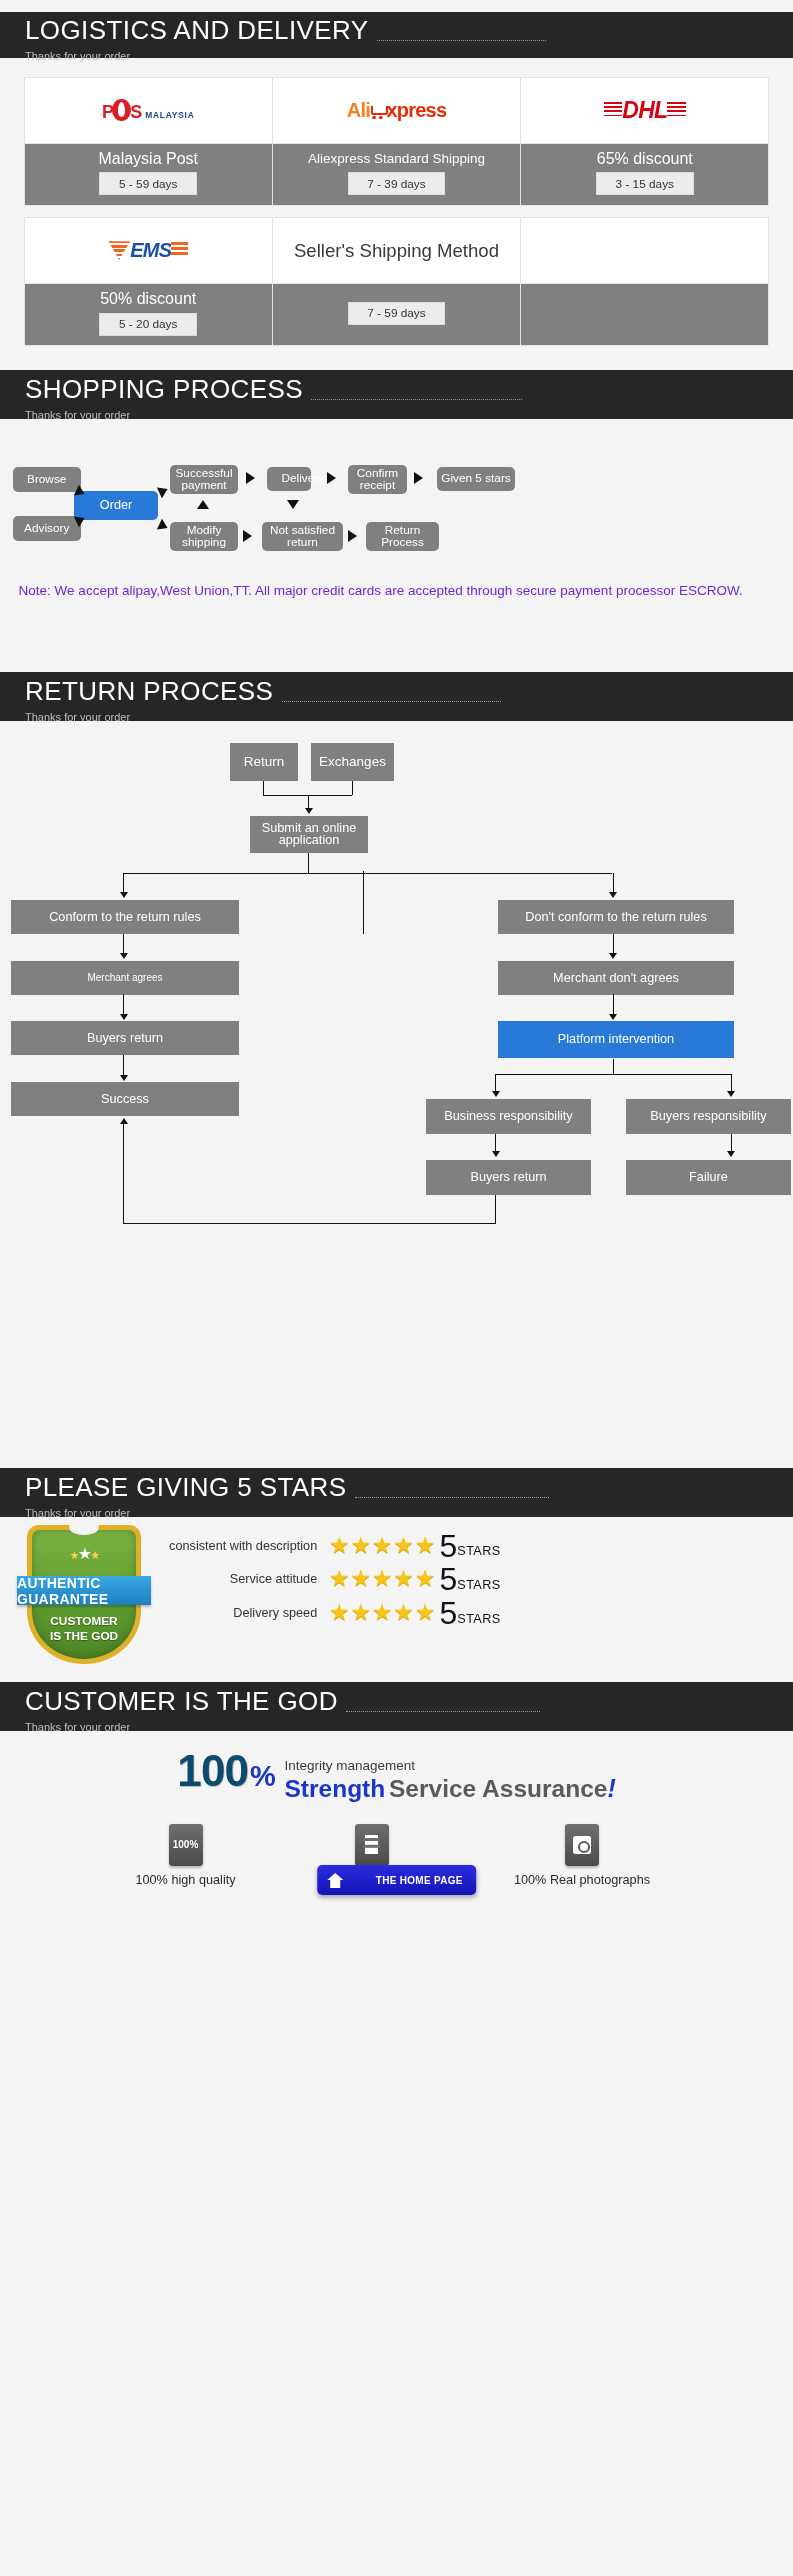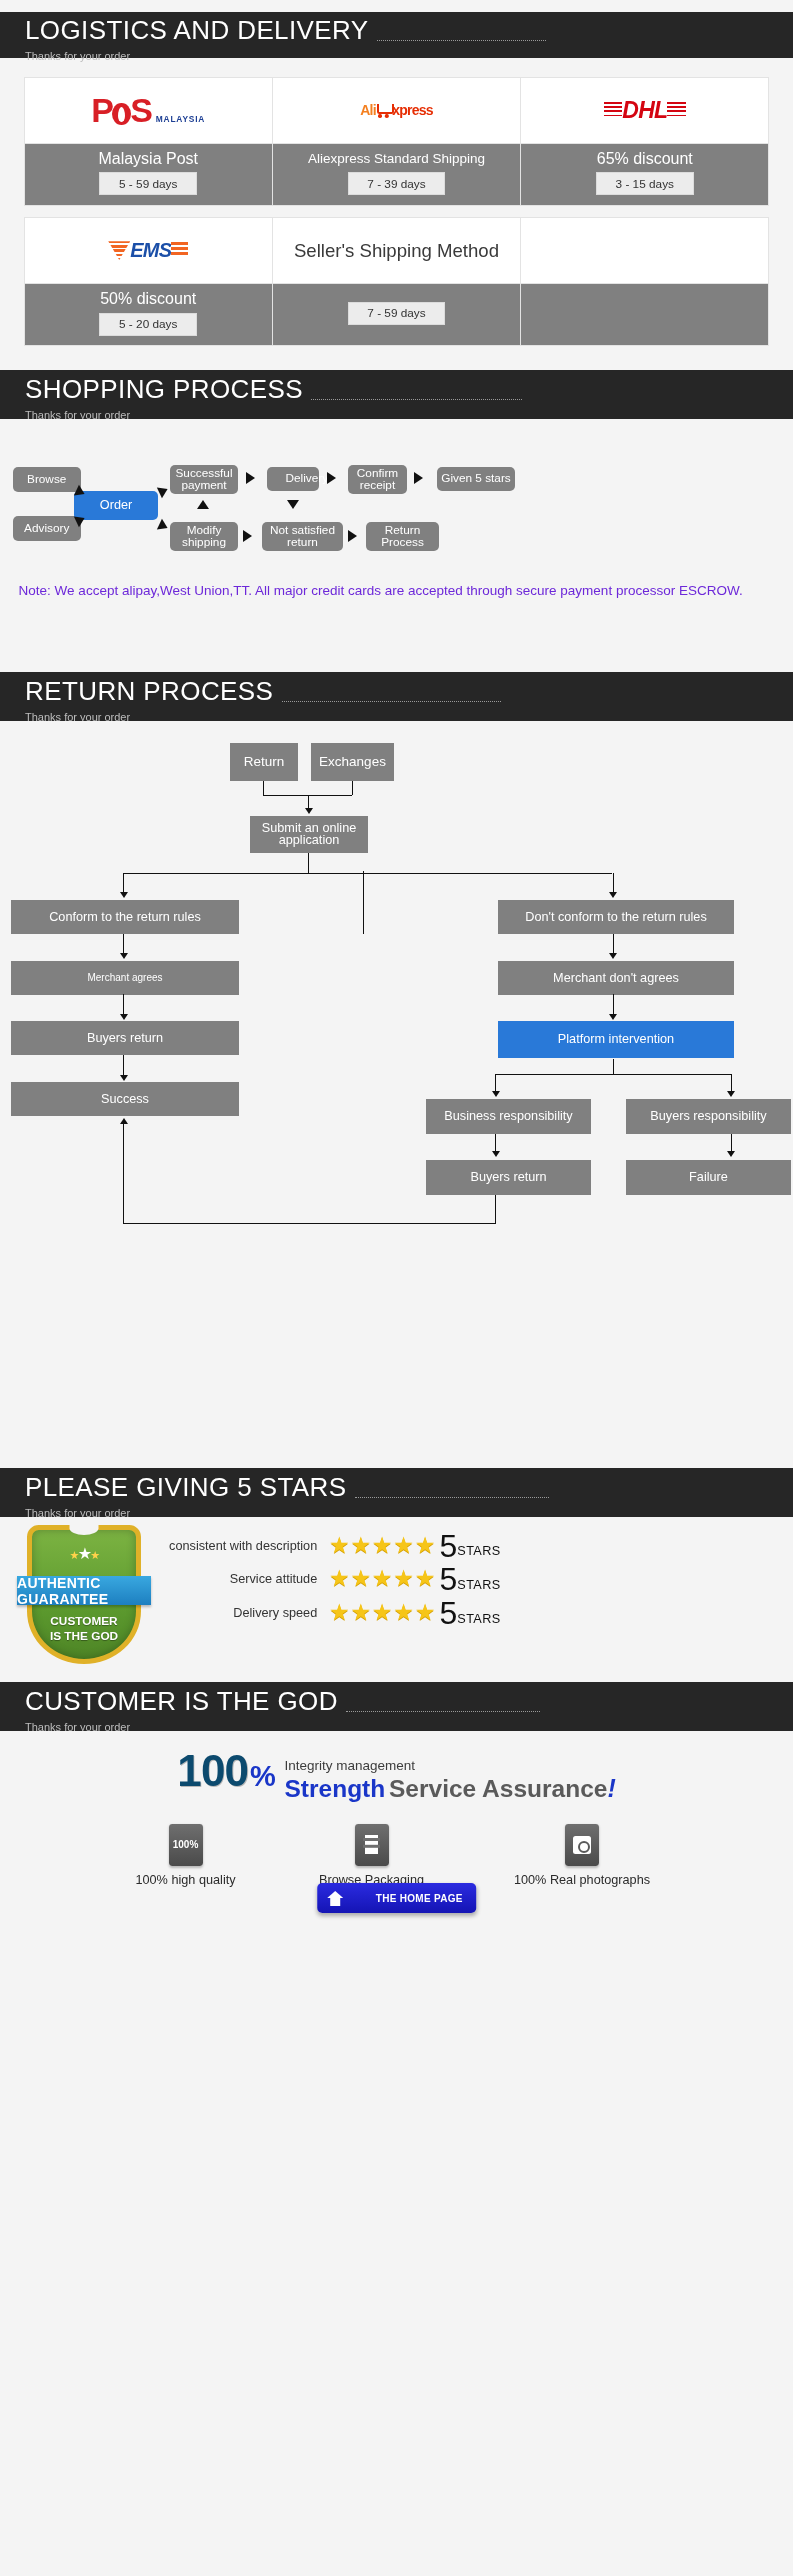--- a/index.html
+++ b/index.html
@@ -82,34 +82,34 @@
   }
   .sellermethod {
     color:#3a3a3a;
     font-size:18.6px;
     line-height:21px;
     font-weight:400;
   }
   
   .pos-logo { display:inline-block; text-align:center; line-height:1; }
   .pos-logo .pos {
-    font-size:34px; font-weight:bold; color:#d81f26; letter-spacing:-0.8px;
+    font-size:18px; font-weight:bold; color:#d81f26; letter-spacing:-0.8px;
     font-family:"Liberation Sans", sans-serif;
   }
   .pos-logo .pos .o {
     display:inline-block; width:18.6px; height:22px; border-radius:50%;
     background:#d81f26; position:relative; vertical-align:-3.4px; margin:0 -0.8px;
   }
   .pos-logo .pos .o::after{
     content:""; position:absolute; left:5.9px; top:3.4px; width:6.8px; height:15px;
     border-radius:50% 50% 50% 50%/60% 60% 40% 40%; background:#fff;
   }
   .pos-logo .my { font-size:8.4px; font-weight:bold; color:#1d3f94; letter-spacing:0.8px; margin-top:1.7px;}
   
-  .ali-logo { font-size:14px; font-weight:bold; letter-spacing:-0.8px; }
+  .ali-logo { font-size:20px; font-weight:bold; letter-spacing:-0.8px; }
   .ali-logo .ali { color:#f48020; }
   .ali-logo .xp { color:#e62e04; }
   .ali-logo .cart {
     display:inline-block; width:15px; height:14.3px; position:relative;
     vertical-align:-1.7px; margin:0 0.8px;
   }
   .ali-logo .cart::before{
     content:""; position:absolute; left:0; top:1.7px; width:13.5px; height:7.6px;
     border:2.5px solid #e62e04; border-top:none; border-radius:0 0 2.5px 2.5px;
   }
@@ -383,21 +383,21 @@
 
   <div class="flow" style="height:253px;">
 
     <div class="node round" style="left:12.7px;  top:48px;  width:68px; height:25px;">Browse</div>
     <div class="node round" style="left:12.7px;  top:97px; width:68px; height:25px;">Advisory</div>
     <div class="node round blue" style="left:74px; top:72px; width:84px; height:29.5px;font-size:12.7px;">Order</div>
     <div class="arrowR" style="left:76px; top:67px; transform:rotate(25deg);"></div>
     <div class="arrowR" style="left:76px; top:95px;transform:rotate(-25deg);"></div>
 
     <div class="node round" style="left:170px; top:46px;  width:68px; height:29px;">Successful payment</div>
-    <div class="node round" style="left:267px; top:48px;  width:52px; height:23.6px;padding-left:31px;">Delivery</div>
+    <div class="node round" style="left:267px; top:48px;  width:44px; height:23.6px;padding-left:31px;">Delivery</div>
     <div class="node round" style="left:348px; top:46px;  width:59px; height:29px;">Confirm receipt</div>
     <div class="node round" style="left:437px; top:48px;  width:78px; height:23.6px;">Given 5 stars</div>
     <div class="arrowR" style="left:159px; top:66px; transform:rotate(-25deg);"></div>
     <div class="arrowR" style="left:246px; top:53px;"></div>
     <div class="arrowR" style="left:327px; top:53px;"></div>
     <div class="arrowR" style="left:414px; top:53px;"></div>
 
     <div class="node round" style="left:170px; top:103px; width:68px; height:29px;">Modify shipping</div>
     <div class="node round" style="left:262px; top:103px; width:81px; height:29px;">Not satisfied return</div>
     <div class="node round" style="left:366px; top:103px; width:73px; height:29px;">Return Process</div>
@@ -541,20 +541,20 @@
     </div>
     <div class="feat" style="left:304px; top:93px; width:135px;">
       <div class="ic gift-ic"></div>
       <div class="lbl">Browse Packaging</div>
     </div>
     <div class="feat" style="left:489px; top:93px; width:186px;">
       <div class="ic cam-ic"></div>
       <div class="lbl">100% Real photographs</div>
     </div>
 
-    <div class="homebtn" style="top:152px;gap:32px;">
+    <div class="homebtn" style="top:134px;gap:32px;">
       <span class="house"></span>
       <span class="txt">THE HOME PAGE</span>
     </div>
   </div>
 
 </div>
 
 
 </body></html>

